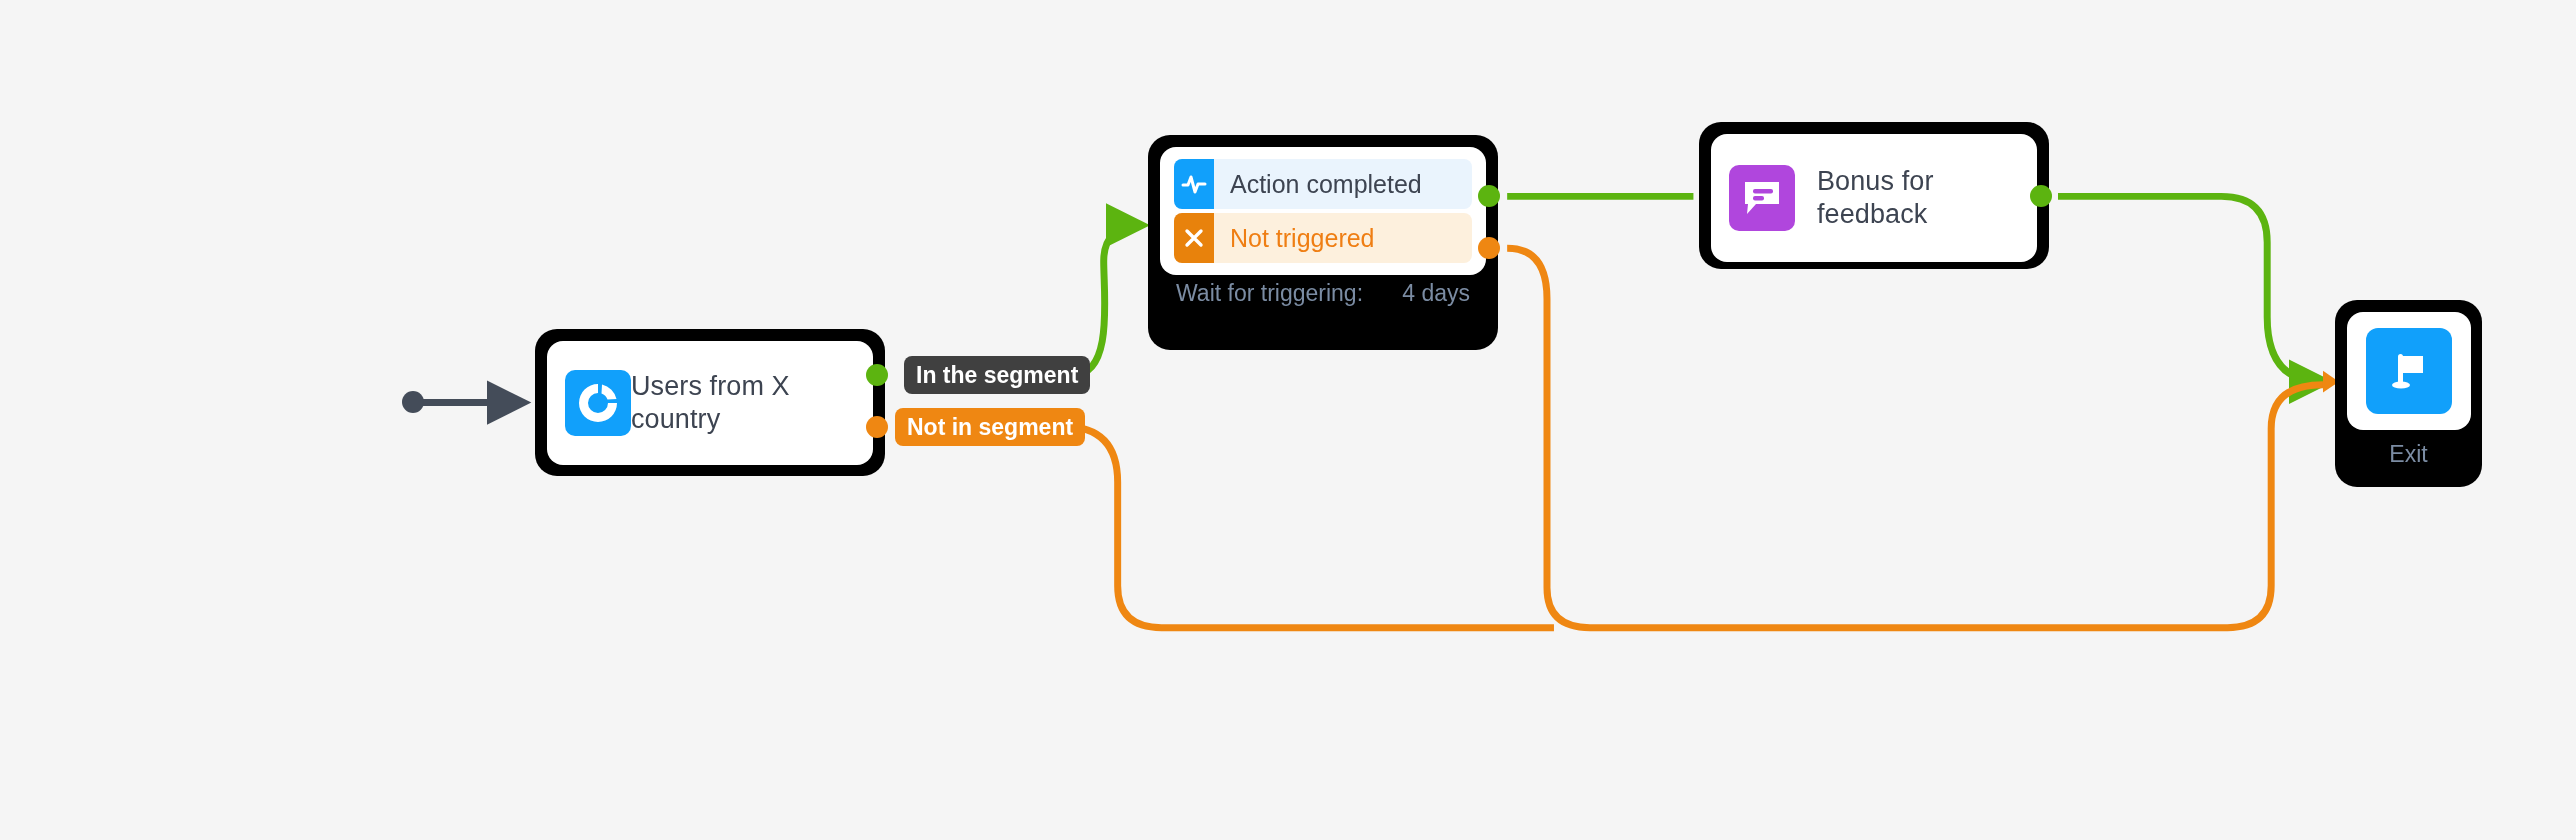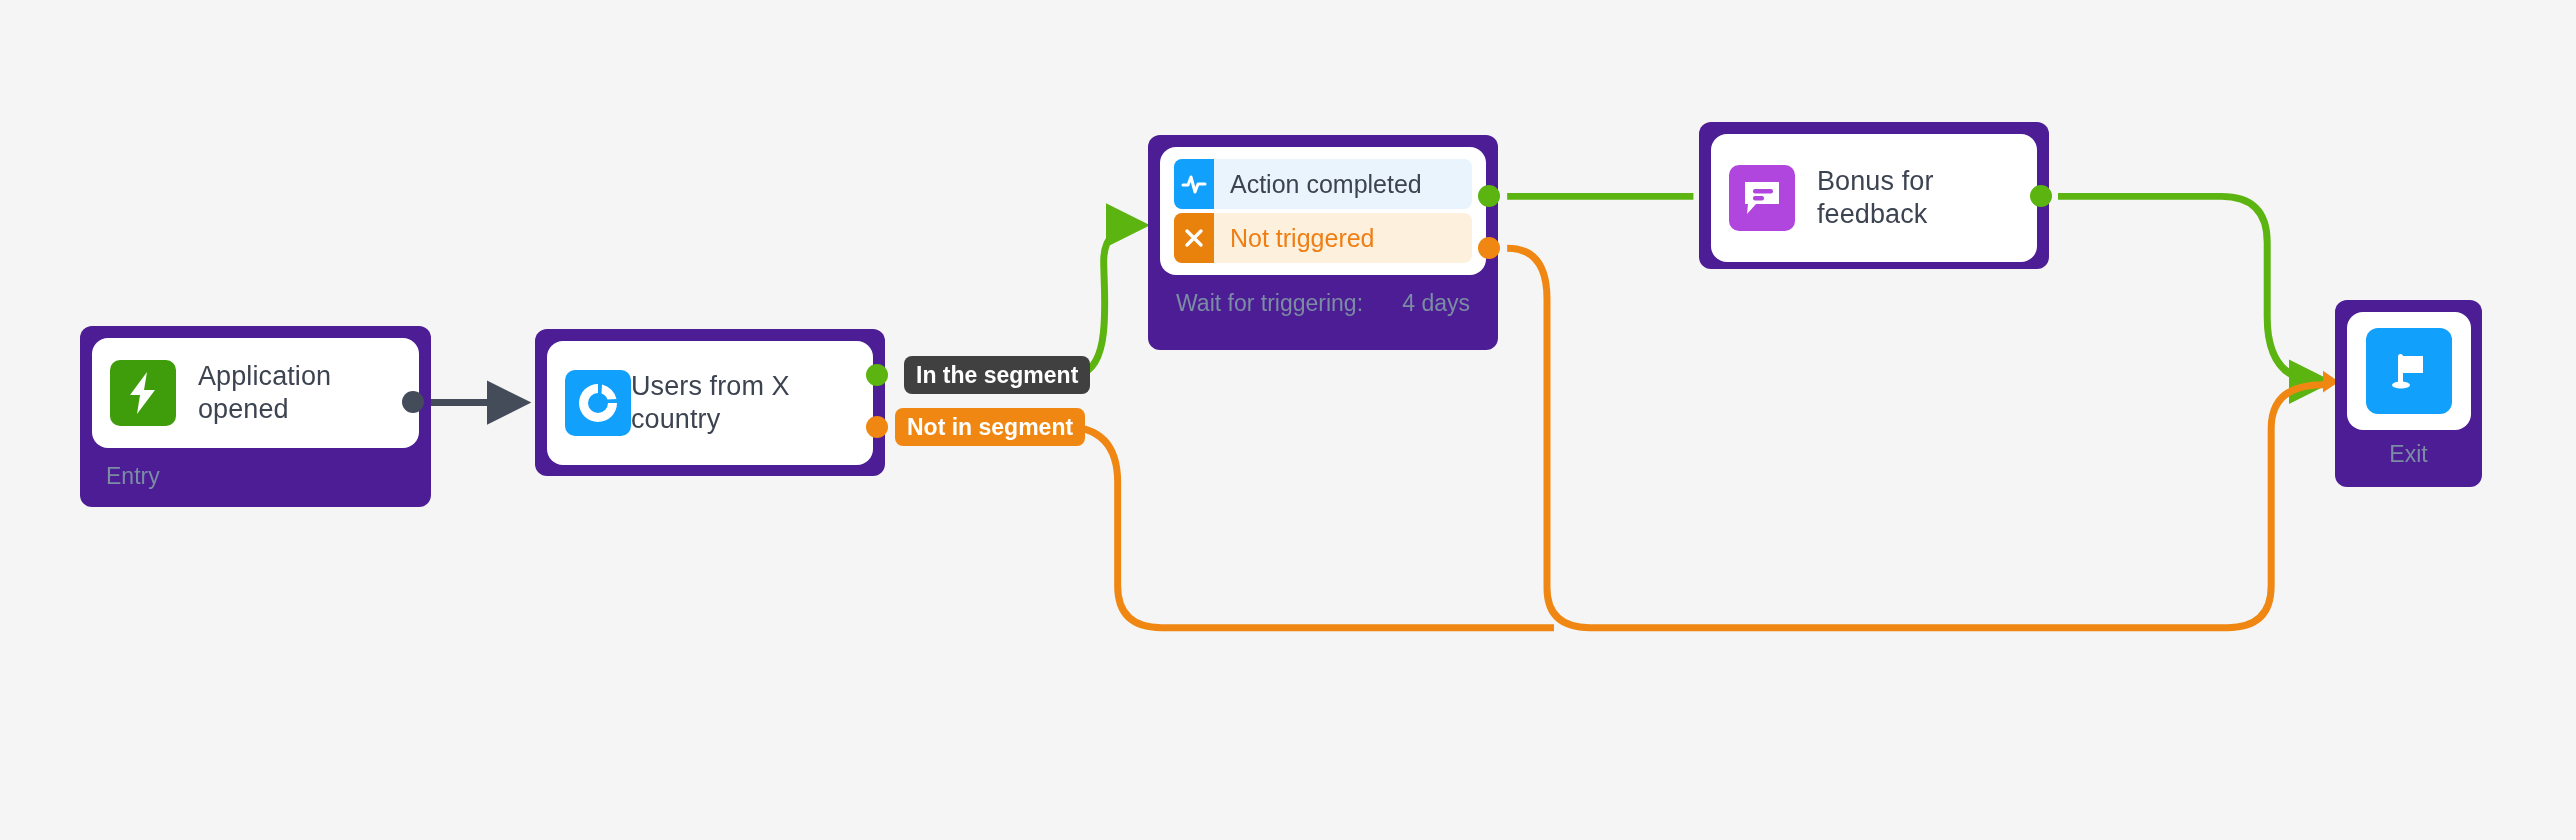--- a/index.html
+++ b/index.html
@@ -21,22 +21,22 @@
     left: 0;
     top: 0;
     width: 2576px;
     height: 841px;
     pointer-events: none;
   }
 
   
   .node {
     position: absolute;
-    background: #4c1d95;
-    border-radius: 12px;
+    background: #000000;
+    border-radius: 22px;
     box-sizing: border-box;
   }
   .node-card {
     background: #ffffff;
     border-radius: 16px;
     box-sizing: border-box;
     display: flex;
     flex-direction: column;
     justify-content: center;
   }
@@ -141,21 +141,21 @@
   .cond-label {
     font-size: 25px;
     margin-left: 16px;
     white-space: nowrap;
   }
   .cond-row.positive .cond-label { color: #3d4451; }
   .cond-row.negative .cond-label { color: #ef7e13; }
   #node-action .wait-bar {
     display: flex;
     align-items: flex-end;
-    margin: 14px 16px 0 16px;
+    margin: 4px 16px 0 16px;
   }
   #node-action .wait-value { margin-left: auto; }
 
   
   #node-bonus {
     left: 1699px;
     top: 122px;
     width: 350px;
     height: 147px;
     padding: 12px;
@@ -273,33 +273,20 @@
     <g>
       <path d="M1068,428 Q1122,428 1122,484 L1122,588
                Q1122,630 1166,630 L1560,630" stroke="#ef8712" stroke-width="7" fill="none"></path>
     </g>
 
     <g>
       <path d="M2332,372 L2348,383 L2332,394 z" fill="#ef8712"></path>
     </g>
   </svg>
 
-  <div class="node" id="node-entry">
-    <div class="node-card">
-      <div class="node-row">
-        <div class="node-icon">
-          <svg width="34" height="44" viewBox="0 0 34 44" xmlns="http://www.w3.org/2000/svg">
-            <path d="M21,1 L4,24 L14,24 L11,43 L29,19 L18,19 z" fill="#ffffff"></path>
-          </svg>
-        </div>
-        <div class="node-title">Application opened</div>
-      </div>
-    </div>
-    <div class="node-footer">Entry</div>
-  </div>
 
   <div class="dot gray" style="left:402px; top:391px;"></div>
 
   <div class="node" id="node-segment">
     <div class="node-card">
       <div class="node-row">
         <div class="node-icon">
           <svg width="42" height="42" viewBox="0 0 42 42" xmlns="http://www.w3.org/2000/svg">
             <path d="M21,2 A19,19 0 1 0 40,21 L31,21 A10,10 0 1 1 21,11 z" fill="#ffffff"></path>
             <path d="M25,2.5 A19,19 0 0 1 39.5,17 L30.5,17.5 A10,10 0 0 0 24.5,11.5 z" fill="#ffffff"></path>

